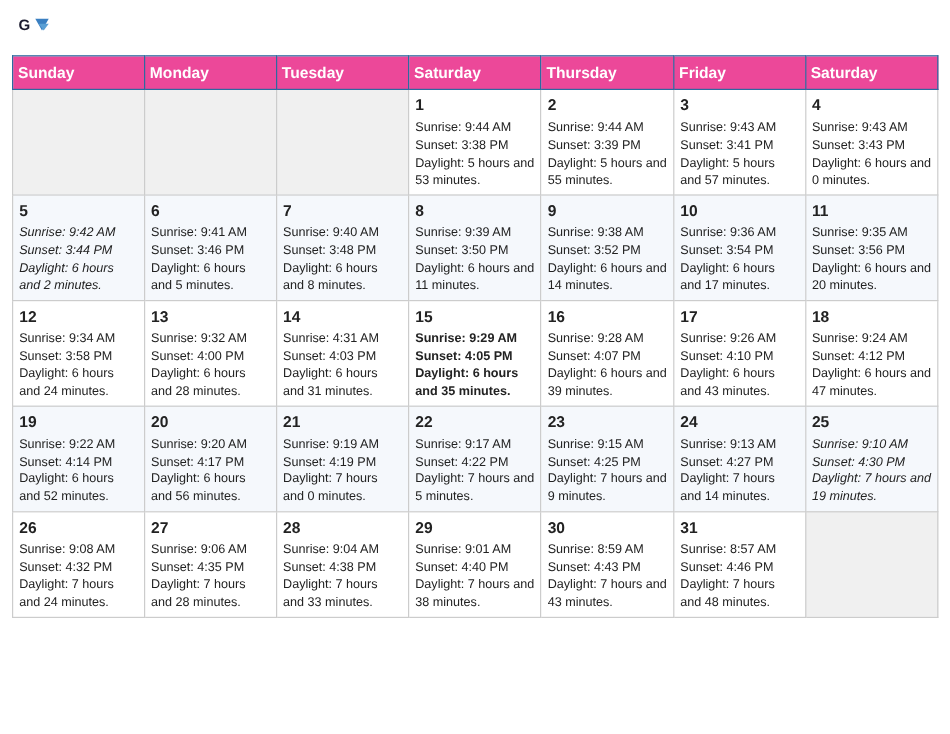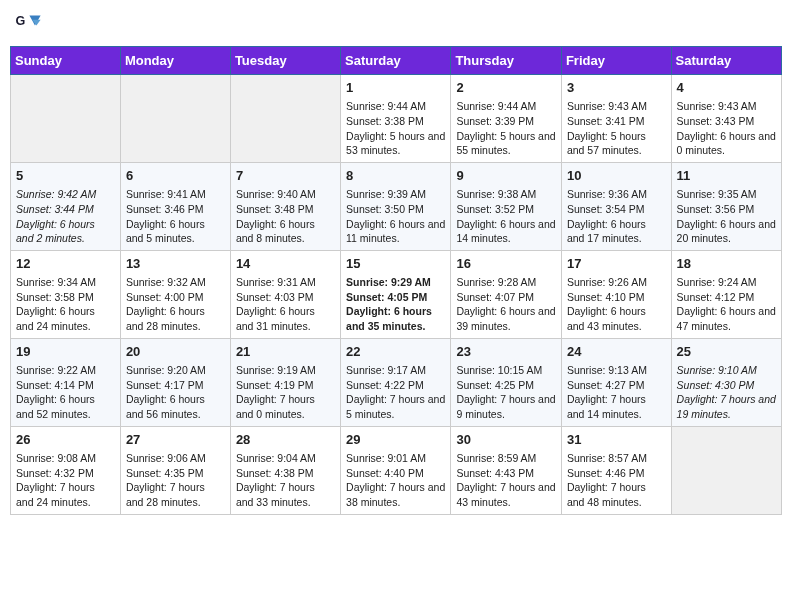--- a/index.html
+++ b/index.html
@@ -43,21 +43,21 @@
     .subtitle {
       font-size: 14px;
       color: #444;
     }
     .calendar {
       width: 100%;
       border-collapse: collapse;
       border: 1px solid #ccc;
     }
     .calendar th {
-      background: #6d28d9;
+      background: #ec4899;
       color: #fff;
       font-size: 13px;
       padding: 6px 4px;
       text-align: left;
       border: 1px solid #2d6aa0;
       font-weight: 600;
     }
     .calendar td {
       border: 1px solid #ccc;
       vertical-align: top;
@@ -200,21 +200,21 @@
 Daylight: 6 hours and 24 minutes.</div>
         </td>
         <td>
           <span class="day-num">13</span>
           <div style="white-space: pre-wrap;">Sunrise: 9:32 AM
 Sunset: 4:00 PM
 Daylight: 6 hours and 28 minutes.</div>
         </td>
         <td>
           <span class="day-num">14</span>
-          <div style="white-space: pre-wrap;">Sunrise: 9:31 AM
+          <div style="white-space: pre-wrap;">Sunrise: 4:31 AM
 Sunset: 4:03 PM
 Daylight: 6 hours and 31 minutes.</div>
         </td>
         <td>
           <span class="day-num">15</span>
           <div style="white-space: pre-wrap; font-weight: bold;">Sunrise: 9:29 AM
 Sunset: 4:05 PM
 Daylight: 6 hours and 35 minutes.</div>
         </td>
         <td>
@@ -256,21 +256,21 @@
 Daylight: 7 hours and 0 minutes.</div>
         </td>
         <td>
           <span class="day-num">22</span>
           <div style="white-space: pre-wrap;">Sunrise: 9:17 AM
 Sunset: 4:22 PM
 Daylight: 7 hours and 5 minutes.</div>
         </td>
         <td>
           <span class="day-num">23</span>
-          <div style="white-space: pre-wrap;">Sunrise: 10:15 AM
+          <div style="white-space: pre-wrap;">Sunrise: 9:15 AM
 Sunset: 4:25 PM
 Daylight: 7 hours and 9 minutes.</div>
         </td>
         <td>
           <span class="day-num">24</span>
           <div style="white-space: pre-wrap;">Sunrise: 9:13 AM
 Sunset: 4:27 PM
 Daylight: 7 hours and 14 minutes.</div>
         </td>
         <td>

